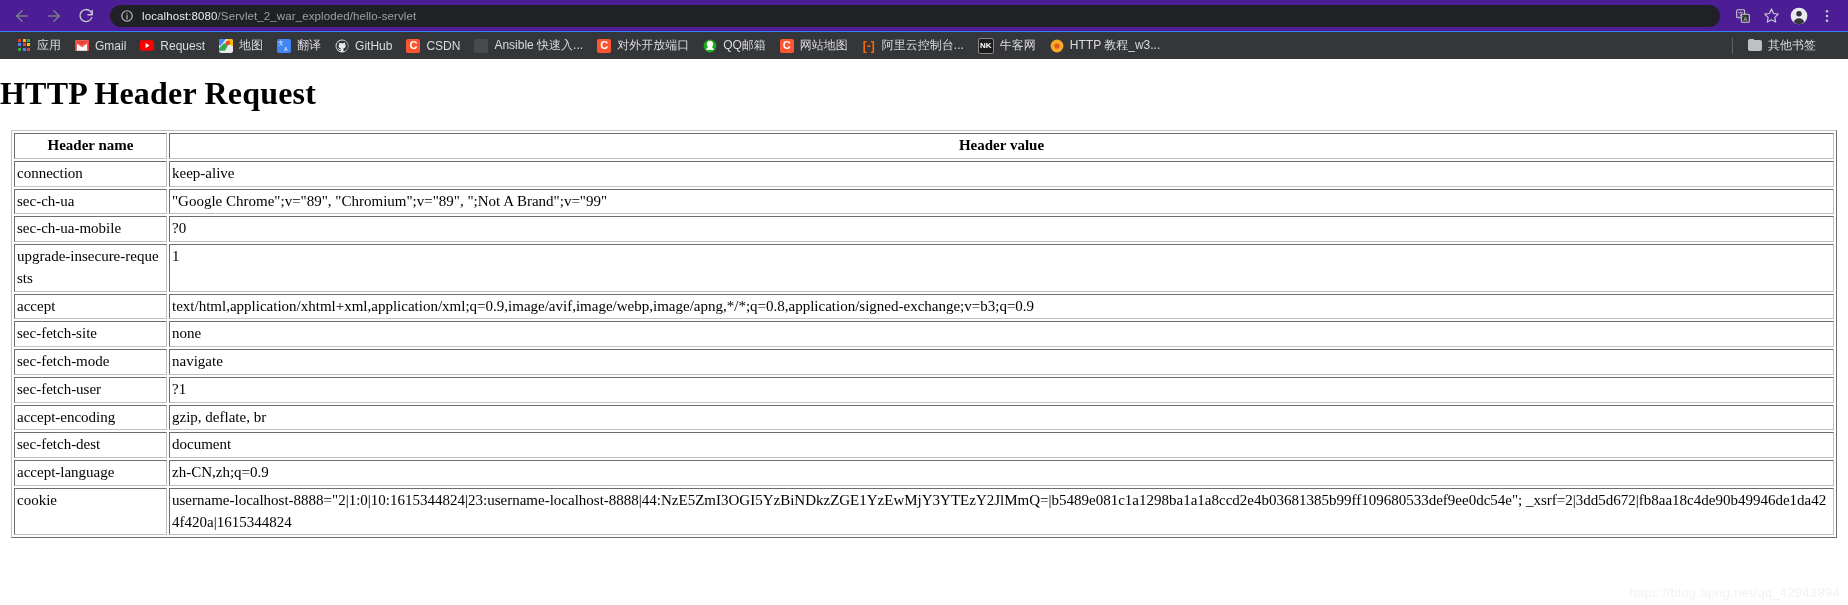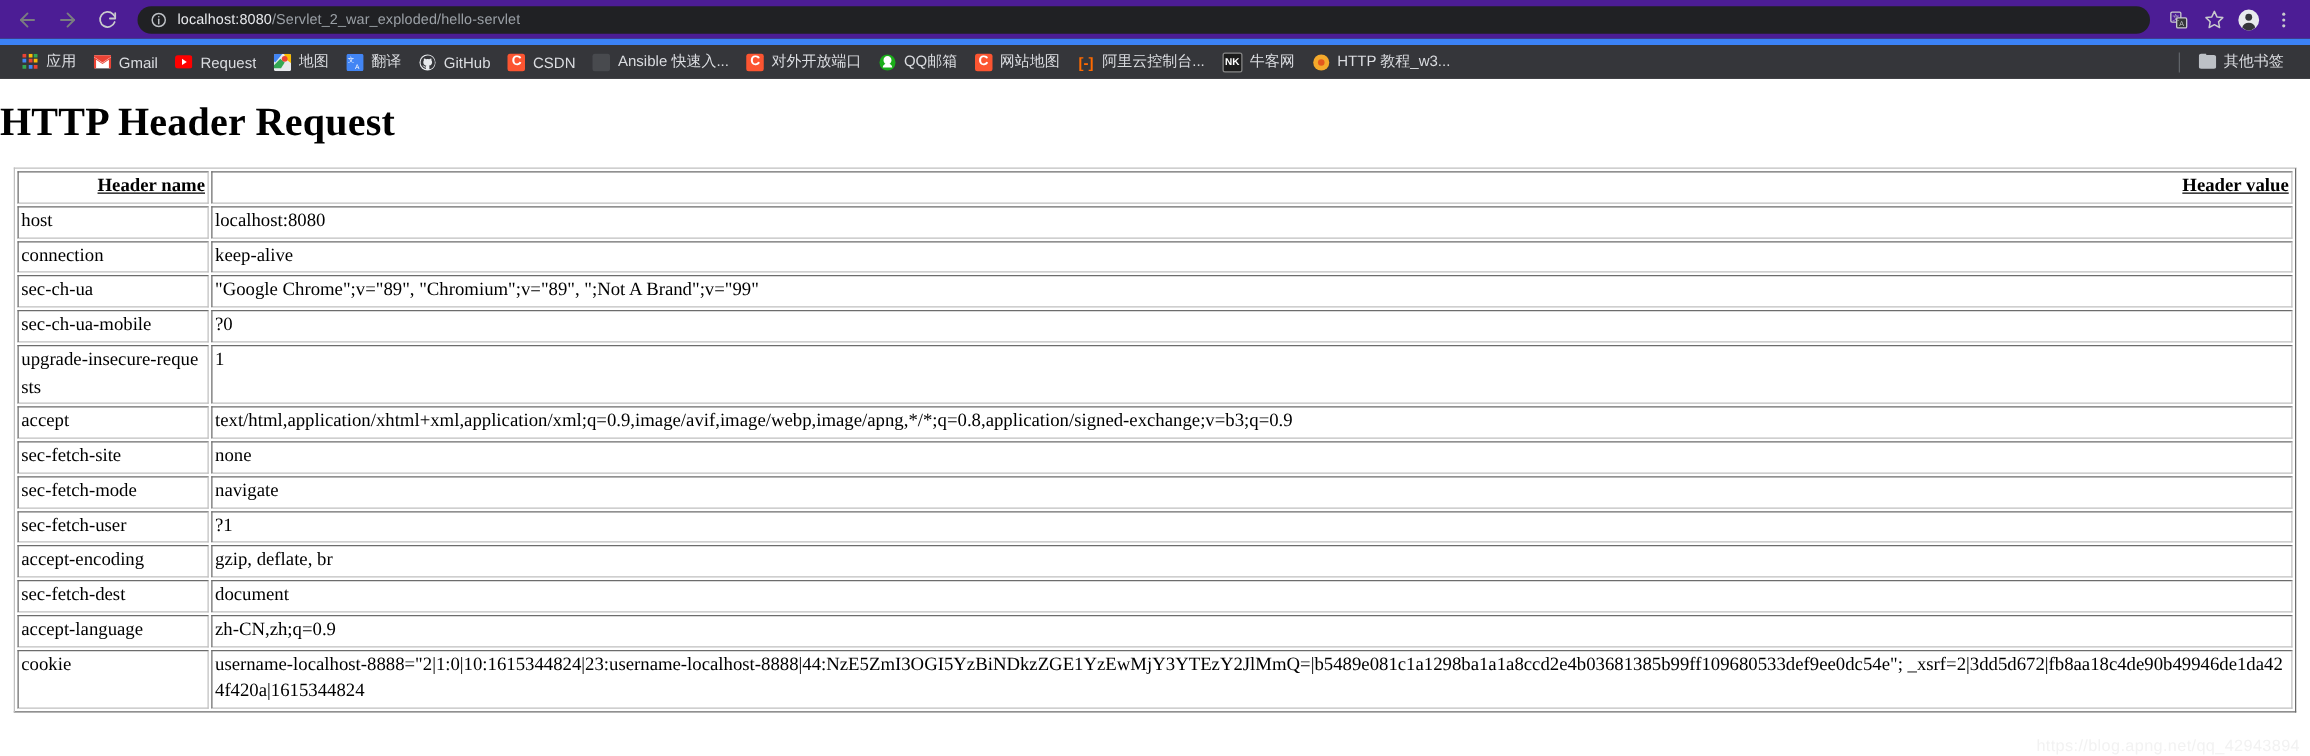--- a/index.html
+++ b/index.html
@@ -81,22 +81,22 @@
     color: #c8cacd;
     flex: 0 0 auto;
   }
 
   
   .bookmarks {
     height: 27px;
     background: #35363a;
     display: flex;
     align-items: center;
-    padding: 0 14px 0 10px;
-    border-top: 5px solid #3b82f6;
+    padding: 0 25px 0 10px;
+    border-top: 1px solid #3b82f6;
     position: relative;
   }
   .bm {
     display: flex;
     align-items: center;
     height: 20px;
     padding: 0 7px;
     border-radius: 4px;
     flex: 0 0 auto;
     max-width: 160px;
@@ -211,23 +211,22 @@
   table.headers-table th,
   table.headers-table td {
     border: 1px inset #c0c0c0;
     padding: 1px 2px;
     color: #000;
     vertical-align: top;
     word-break: break-all;
     line-height: 1.45;
   }
   table.headers-table th {
-    text-align: right;
+    text-align: center;
     font-weight: bold;
-    text-decoration: underline;
   }
   table.headers-table td { text-align: left; }
   col.c-name { width: 153px; }
 
   .watermark {
     position: absolute;
     right: 8px;
     bottom: 22px;
     font-family: "Liberation Sans", sans-serif;
     font-size: 13px;
@@ -448,24 +447,20 @@
         <col>
       </colgroup>
     <thead>
       <tr>
         <th>Header name</th>
         <th>Header value</th>
       </tr>
     </thead>
     <tbody>
         <tr>
-          <td>host</td>
-          <td>localhost:8080</td>
-        </tr>
-        <tr>
           <td>connection</td>
           <td>keep-alive</td>
         </tr>
         <tr>
           <td>sec-ch-ua</td>
           <td>"Google Chrome";v="89", "Chromium";v="89", ";Not A Brand";v="99"</td>
         </tr>
         <tr>
           <td>sec-ch-ua-mobile</td>
           <td>?0</td>

